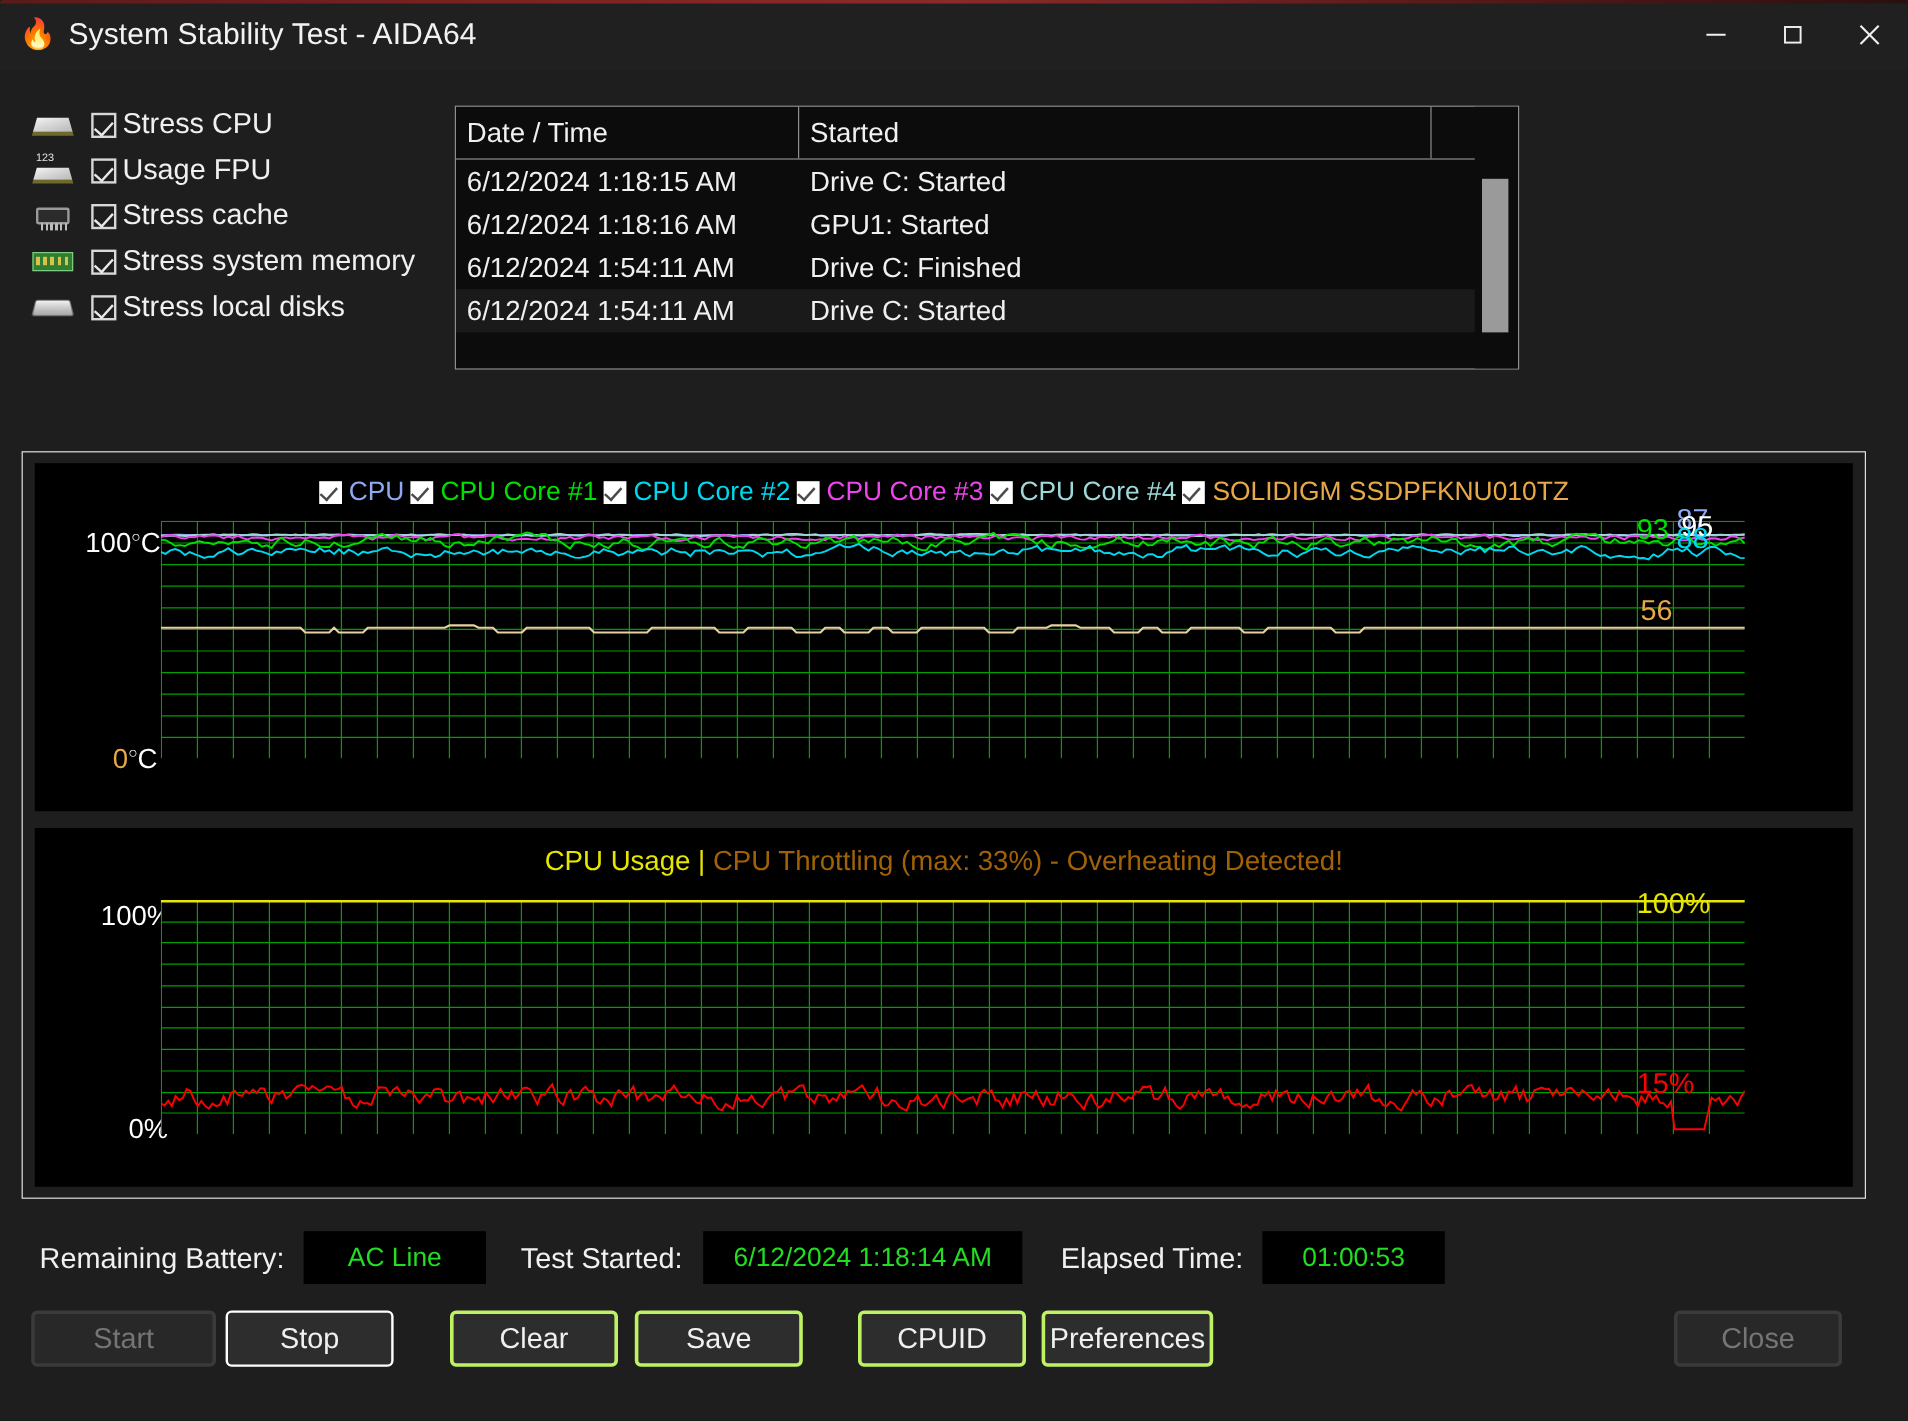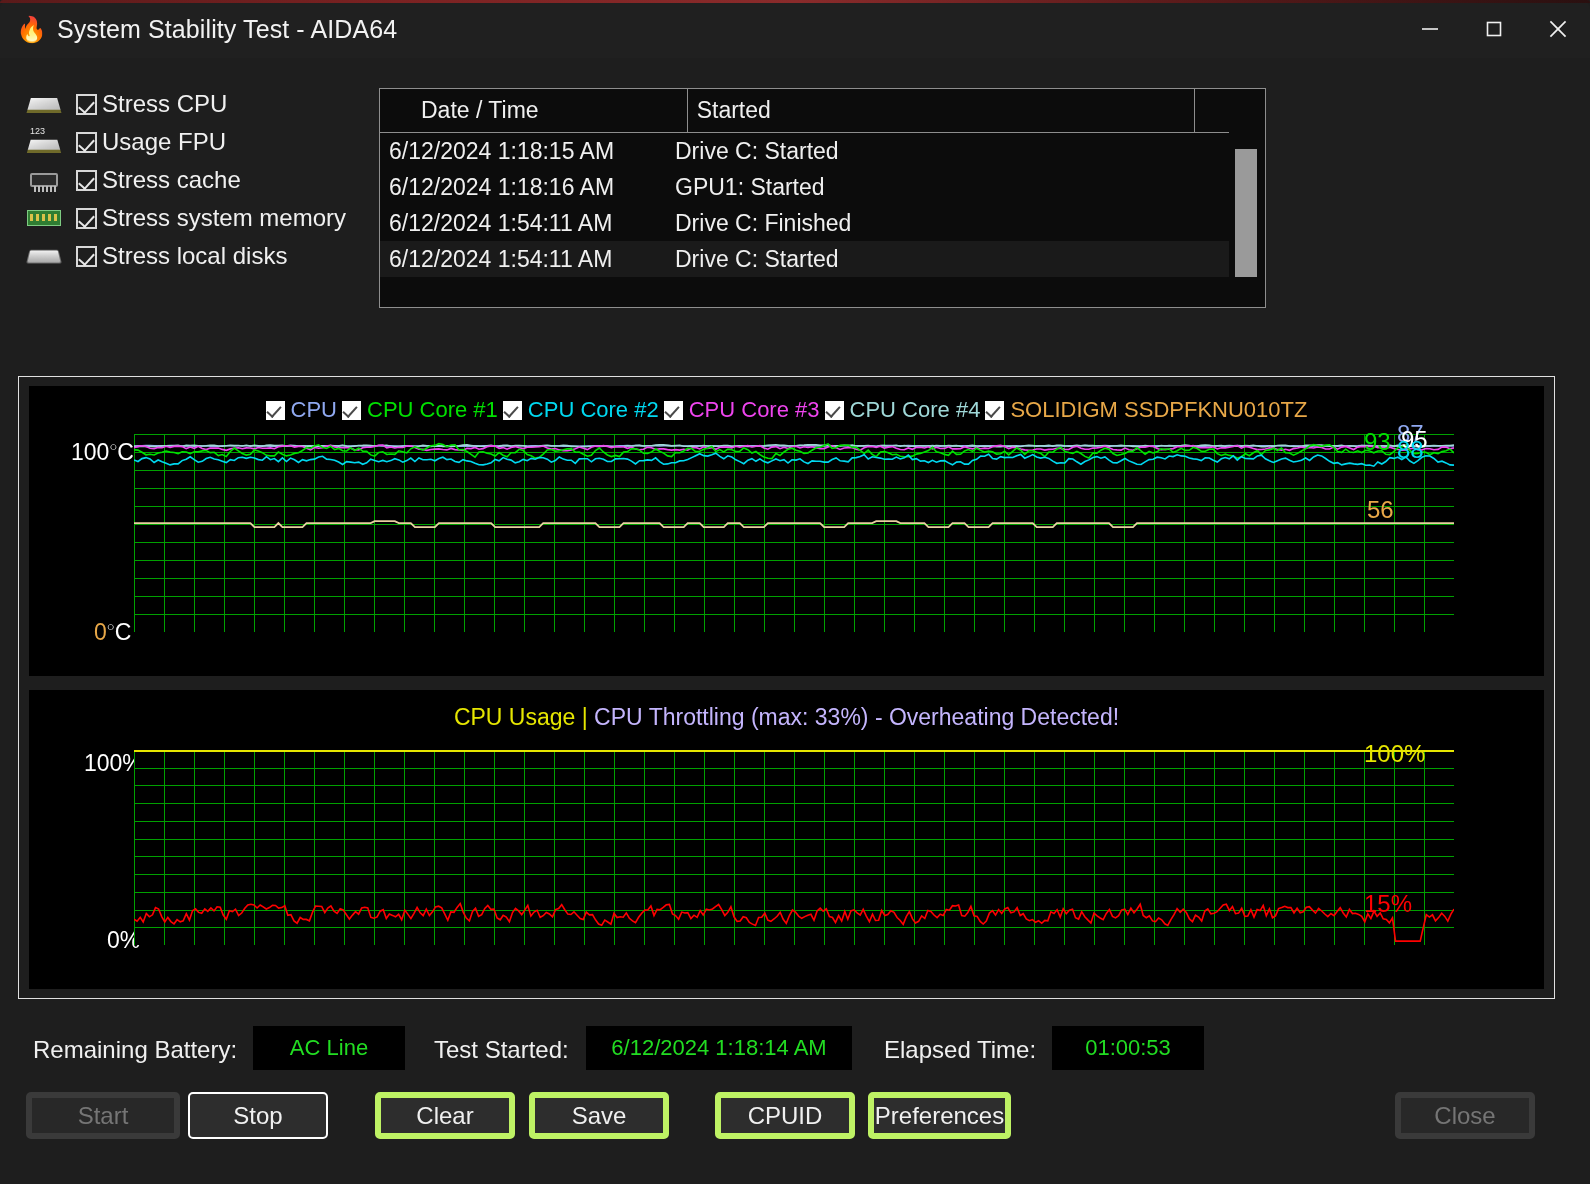--- a/index.html
+++ b/index.html
@@ -75,21 +75,21 @@
      background: repeating-linear-gradient(90deg,#d9c24a 0 3px, #2f7d32 3px 6px); }
   .ic-disk { width: 32px; height: 16px; background: linear-gradient(180deg,#f2f2f2,#a9a9a9); border: 1px solid #6e6e6e; border-radius: 2px; transform: perspective(40px) rotateX(32deg); }
   .ic-gpu { width: 30px; height: 22px; background: linear-gradient(135deg,#7fc7f5,#2a6fa8); border: 1px solid #cfe9fb; position: relative; transform: skewX(-7deg); }
   .ic-gpu::after { content:""; position:absolute; left:-4px; bottom:-5px; width:22px; height:6px; background:#2f7d32; border:1px solid #7ecb82; }
 
   
   #log {
     position: absolute; left: 379px; top: 88px; width: 887px; height: 220px;
     background: #0c0c0c; border: 1px solid #8e8e8e;
   }
-  #log-head { display: flex; height: 44px; align-items: stretch; border-bottom: 1px solid #8e8e8e; padding-left: 32px; }
+  #log-head { display: flex; height: 44px; align-items: stretch; border-bottom: 1px solid #8e8e8e; }
   #log-head .hcell {
     font-size: 23px; color: #f0f0f0; display: flex; align-items: center; padding-left: 9px;
     border-right: 1px solid #8e8e8e;
   }
   #log-head .hcell.c1 { width: 286px; }
   #log-head .hcell.c2 { width: 527px; }
   #log-head .hcell.c3 { width: 72px; border-right: none; }
   .log-row { display: flex; height: 36px; align-items: center; }
   .log-row.alt { background: #1a1a1a; }
   .log-row .lcell { font-size: 23px; color: #f0f0f0; padding-left: 9px; white-space: nowrap; }
@@ -140,35 +140,35 @@
   .axlabel { position: absolute; color: #ffffff; font-size: 23px; white-space: nowrap; }
 
   .plot { position: absolute; background: #000; }
   .rlabel { position: absolute; font-size: 24px; white-space: nowrap; }
 
   #bot-title {
     position: absolute; left: 0; top: 14px; width: 100%;
     text-align: center; font-size: 23px; white-space: nowrap;
   }
   #bot-title .yel { color: #e6e600; }
-  #bot-title .red { color: #c4b5fd; }
+  #bot-title .red { color: #a16207; }
 
   
   #status { position: absolute; left: 0; top: 1022px; width: 1590px; height: 56px; }
   .st-lab { position: absolute; font-size: 24px; color: #f0f0f0; top: 14px; white-space: nowrap; }
   .st-box {
     position: absolute; top: 4px; height: 44px; background: #000;
     display: flex; align-items: center; justify-content: center;
     color: #22dd22; font-size: 22px; white-space: nowrap;
   }
 
   
   #buttons { position: absolute; left: 0; top: 1092px; width: 1590px; height: 52px; }
   .btn {
-    position: absolute; top: 0; height: 47px; border: 6px solid #bef264; background: #2d2d2d;
+    position: absolute; top: 0; height: 47px; border: 3px solid #bef264; background: #2d2d2d;
     color: #f0f0f0; font-size: 24px; display: flex; align-items: center; justify-content: center;
     border-radius: 5px;
   }
   .btn.disabled { color: #757575; background: #282828; border-color: #3a3a3a; }
   .btn.focus { border: 2px solid #ffffff; background: #2d2d2d; }
 </style>
 </head>
 <body>
 
 <div id="app">

